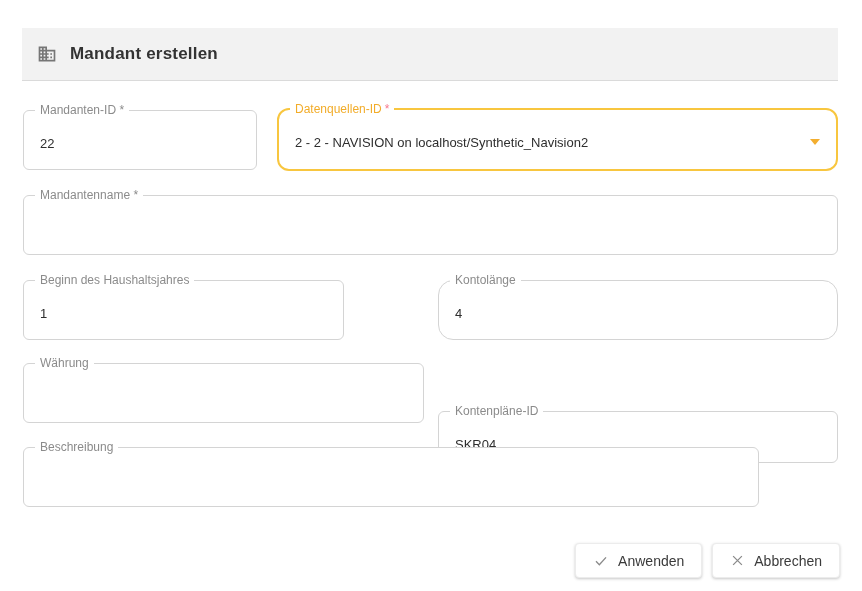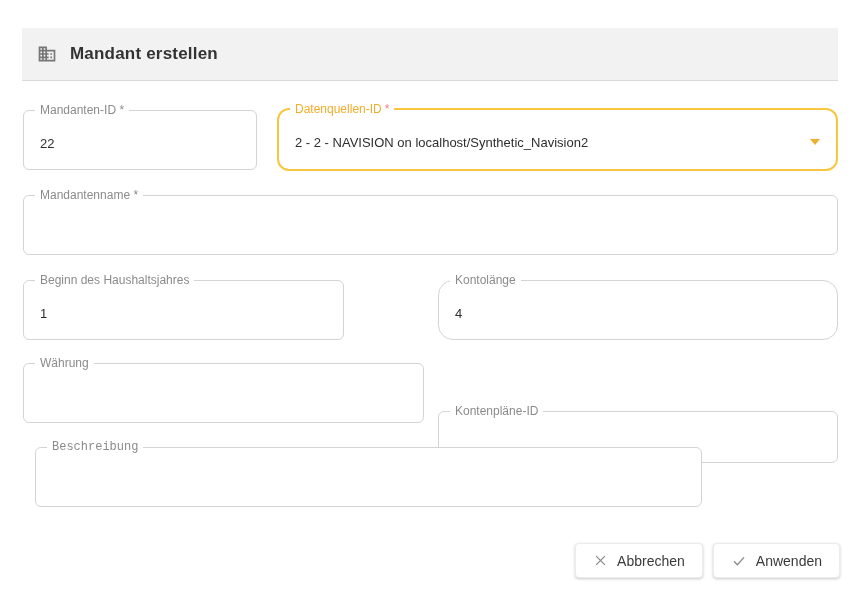--- a/index.html
+++ b/index.html
@@ -54,21 +54,21 @@
   }
 
   
   #f-mandanten-id   { left:23px;  top:110px; width:234px; height:60px; }
   #f-datenquellen   { left:277px; top:108px; width:561px; height:63px; }
   #f-mandantenname  { left:23px;  top:195px; width:815px; height:60px;text-decoration:underline; }
   #f-beginn         { left:23px;  top:280px; width:321px; height:60px; }
   #f-kontolaenge    { left:438px; top:280px; width:400px; height:60px;border-radius:15px; }
   #f-waehrung       { left:23px;  top:363px; width:401px; height:60px; }
   #f-kontenplaene   { left:438px; top:363px; width:400px; height:52px;margin-top:48px; }
-  #f-beschreibung   { left:35px;  top:447px; width:667px; height:60px;font-family:Liberation Mono, monospace; }
+  #f-beschreibung   { left:23px;  top:447px; width:736px; height:60px; }
 
   
   .actions {
     position:absolute; top:543px; right:22px;
     display:flex; gap:10px;
   }
   .btn {
     height:35px; padding:0 17px;
     display:flex; align-items:center; gap:9px;
     background:#ffffff;
@@ -119,38 +119,39 @@
     <span class="flabel">Kontolänge</span>
     <input type="text" value="4" style="">
   </div>
 
   <div class="field" id="f-waehrung">
     <span class="flabel">Währung</span>
   </div>
 
   <div class="field" id="f-kontenplaene">
     <span class="flabel">Kontenpläne-ID</span>
+    <input type="text" value="SKR04" style="">
   </div>
 
   <div class="field" id="f-beschreibung">
     <span class="flabel">Beschreibung</span>
   </div>
 
   <div class="actions">
     <button class="btn">
       <span style="display:flex;">
+        <svg width="16" height="16" viewBox="0 0 24 24">
+            <path d="M4.5 12.5l5 5 10-11" fill="none" stroke="#8a8a8a" stroke-width="2"></path>
+          </svg>
+      </span>
+      <span>Anwenden</span>
+    </button>
+    <button class="btn">
+      <span style="display:flex;">
         <svg width="15" height="15" viewBox="0 0 24 24">
             <path d="M5 5l14 14M19 5L5 19" fill="none" stroke="#8a8a8a" stroke-width="2"></path>
           </svg>
       </span>
       <span>Abbrechen</span>
     </button>
-    <button class="btn">
-      <span style="display:flex;">
-        <svg width="16" height="16" viewBox="0 0 24 24">
-            <path d="M4.5 12.5l5 5 10-11" fill="none" stroke="#8a8a8a" stroke-width="2"></path>
-          </svg>
-      </span>
-      <span>Anwenden</span>
-    </button>
   </div>
 
 </div>
 
 </body></html>

